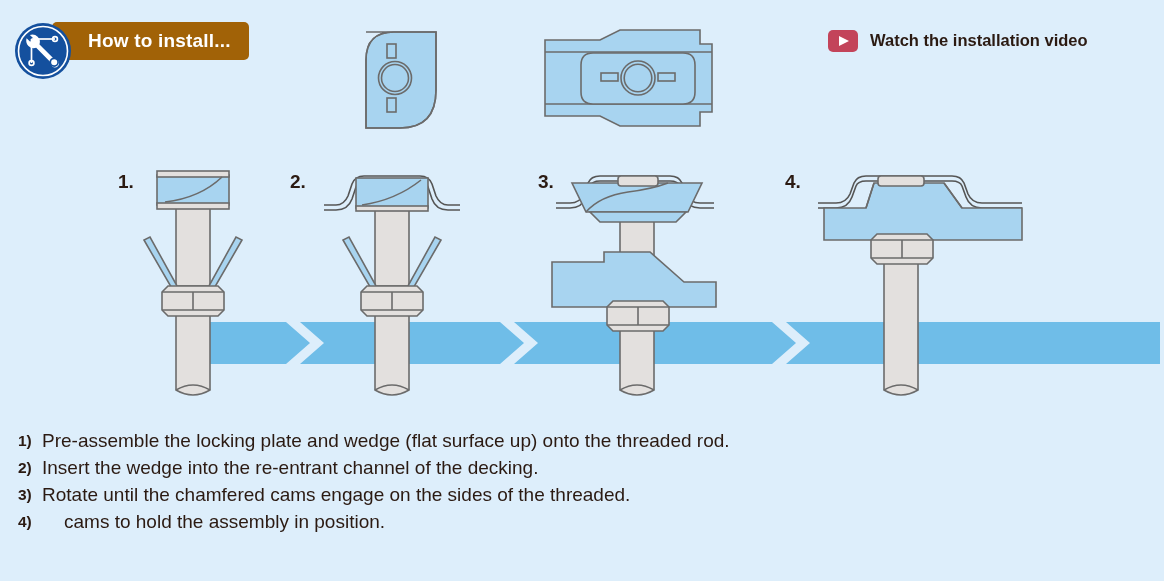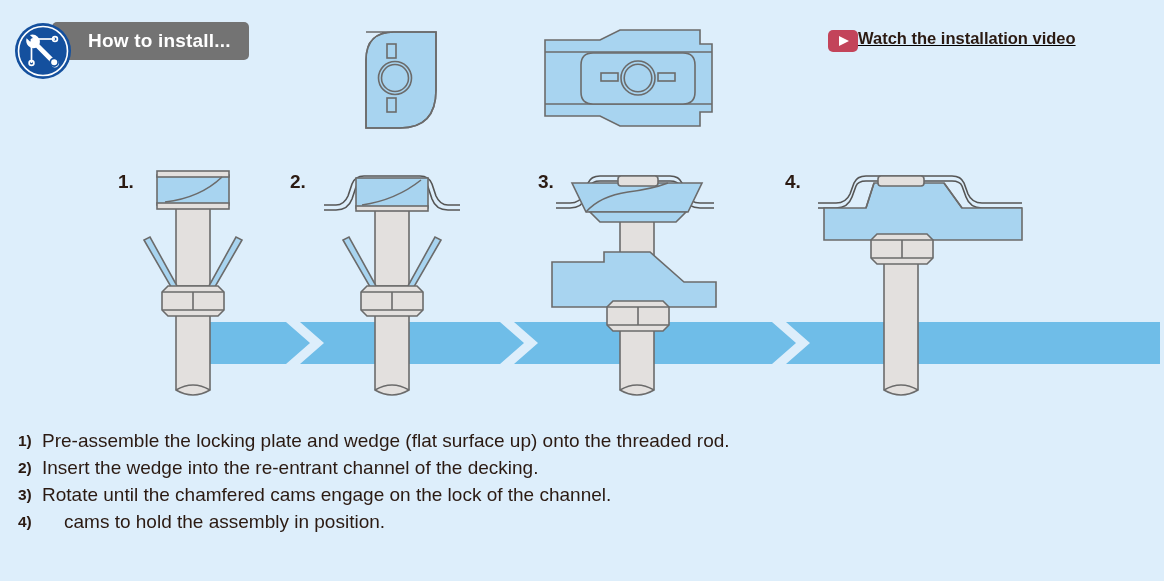--- a/index.html
+++ b/index.html
@@ -31,21 +31,21 @@
     height: 40px;
     display: flex;
     align-items: center;
   }
   #howto-pill {
     position: absolute;
     left: 38px;
     top: 0px;
     height: 38px;
     padding: 0 18px 0 36px;
-    background: #737373;
+    background: #a16207;
     border-radius: 5px;
     display: flex;
     align-items: center;
     box-sizing: border-box;
   }
   #howto-label {
     color: #ffffff;
     font-size: 19px;
     font-weight: bold;
     letter-spacing: 0.2px;
@@ -59,22 +59,22 @@
     height: 58px;
     z-index: 3;
   }
 
   
   #video-callout {
     position: absolute;
     left: 828px;
     top: 28px;
     display: flex;
-    align-items: flex-start;
-    text-decoration: underline;
+    align-items: center;
+    gap: 12px;
   }
   #play-button {
     width: 30px;
     height: 22px;
     background: #c3445a;
     border-radius: 5px;
     position: relative;
     flex: 0 0 auto;
     margin-top: 2px;
   }
@@ -302,21 +302,21 @@
       <span class="instr-text">Pre-assemble the locking plate and wedge (flat surface up) onto the threaded rod.</span>
     </div>
 
     <div class="instr-row">
       <span class="instr-num">2)</span>
       <span class="instr-text">Insert the wedge into the re-entrant channel of the decking.</span>
     </div>
 
     <div class="instr-row">
       <span class="instr-num">3)</span>
-      <span class="instr-text">Rotate until the chamfered cams engage on the lock of the channel.</span>
+      <span class="instr-text">Rotate until the chamfered cams engage on the sides of the threaded.</span>
     </div>
 
     <div class="instr-row">
       <span class="instr-num">4)</span>
       <span class="instr-text">
         <span class="cont">cams to hold the assembly in position.</span>
       </span>
     </div>
 
   </div>

